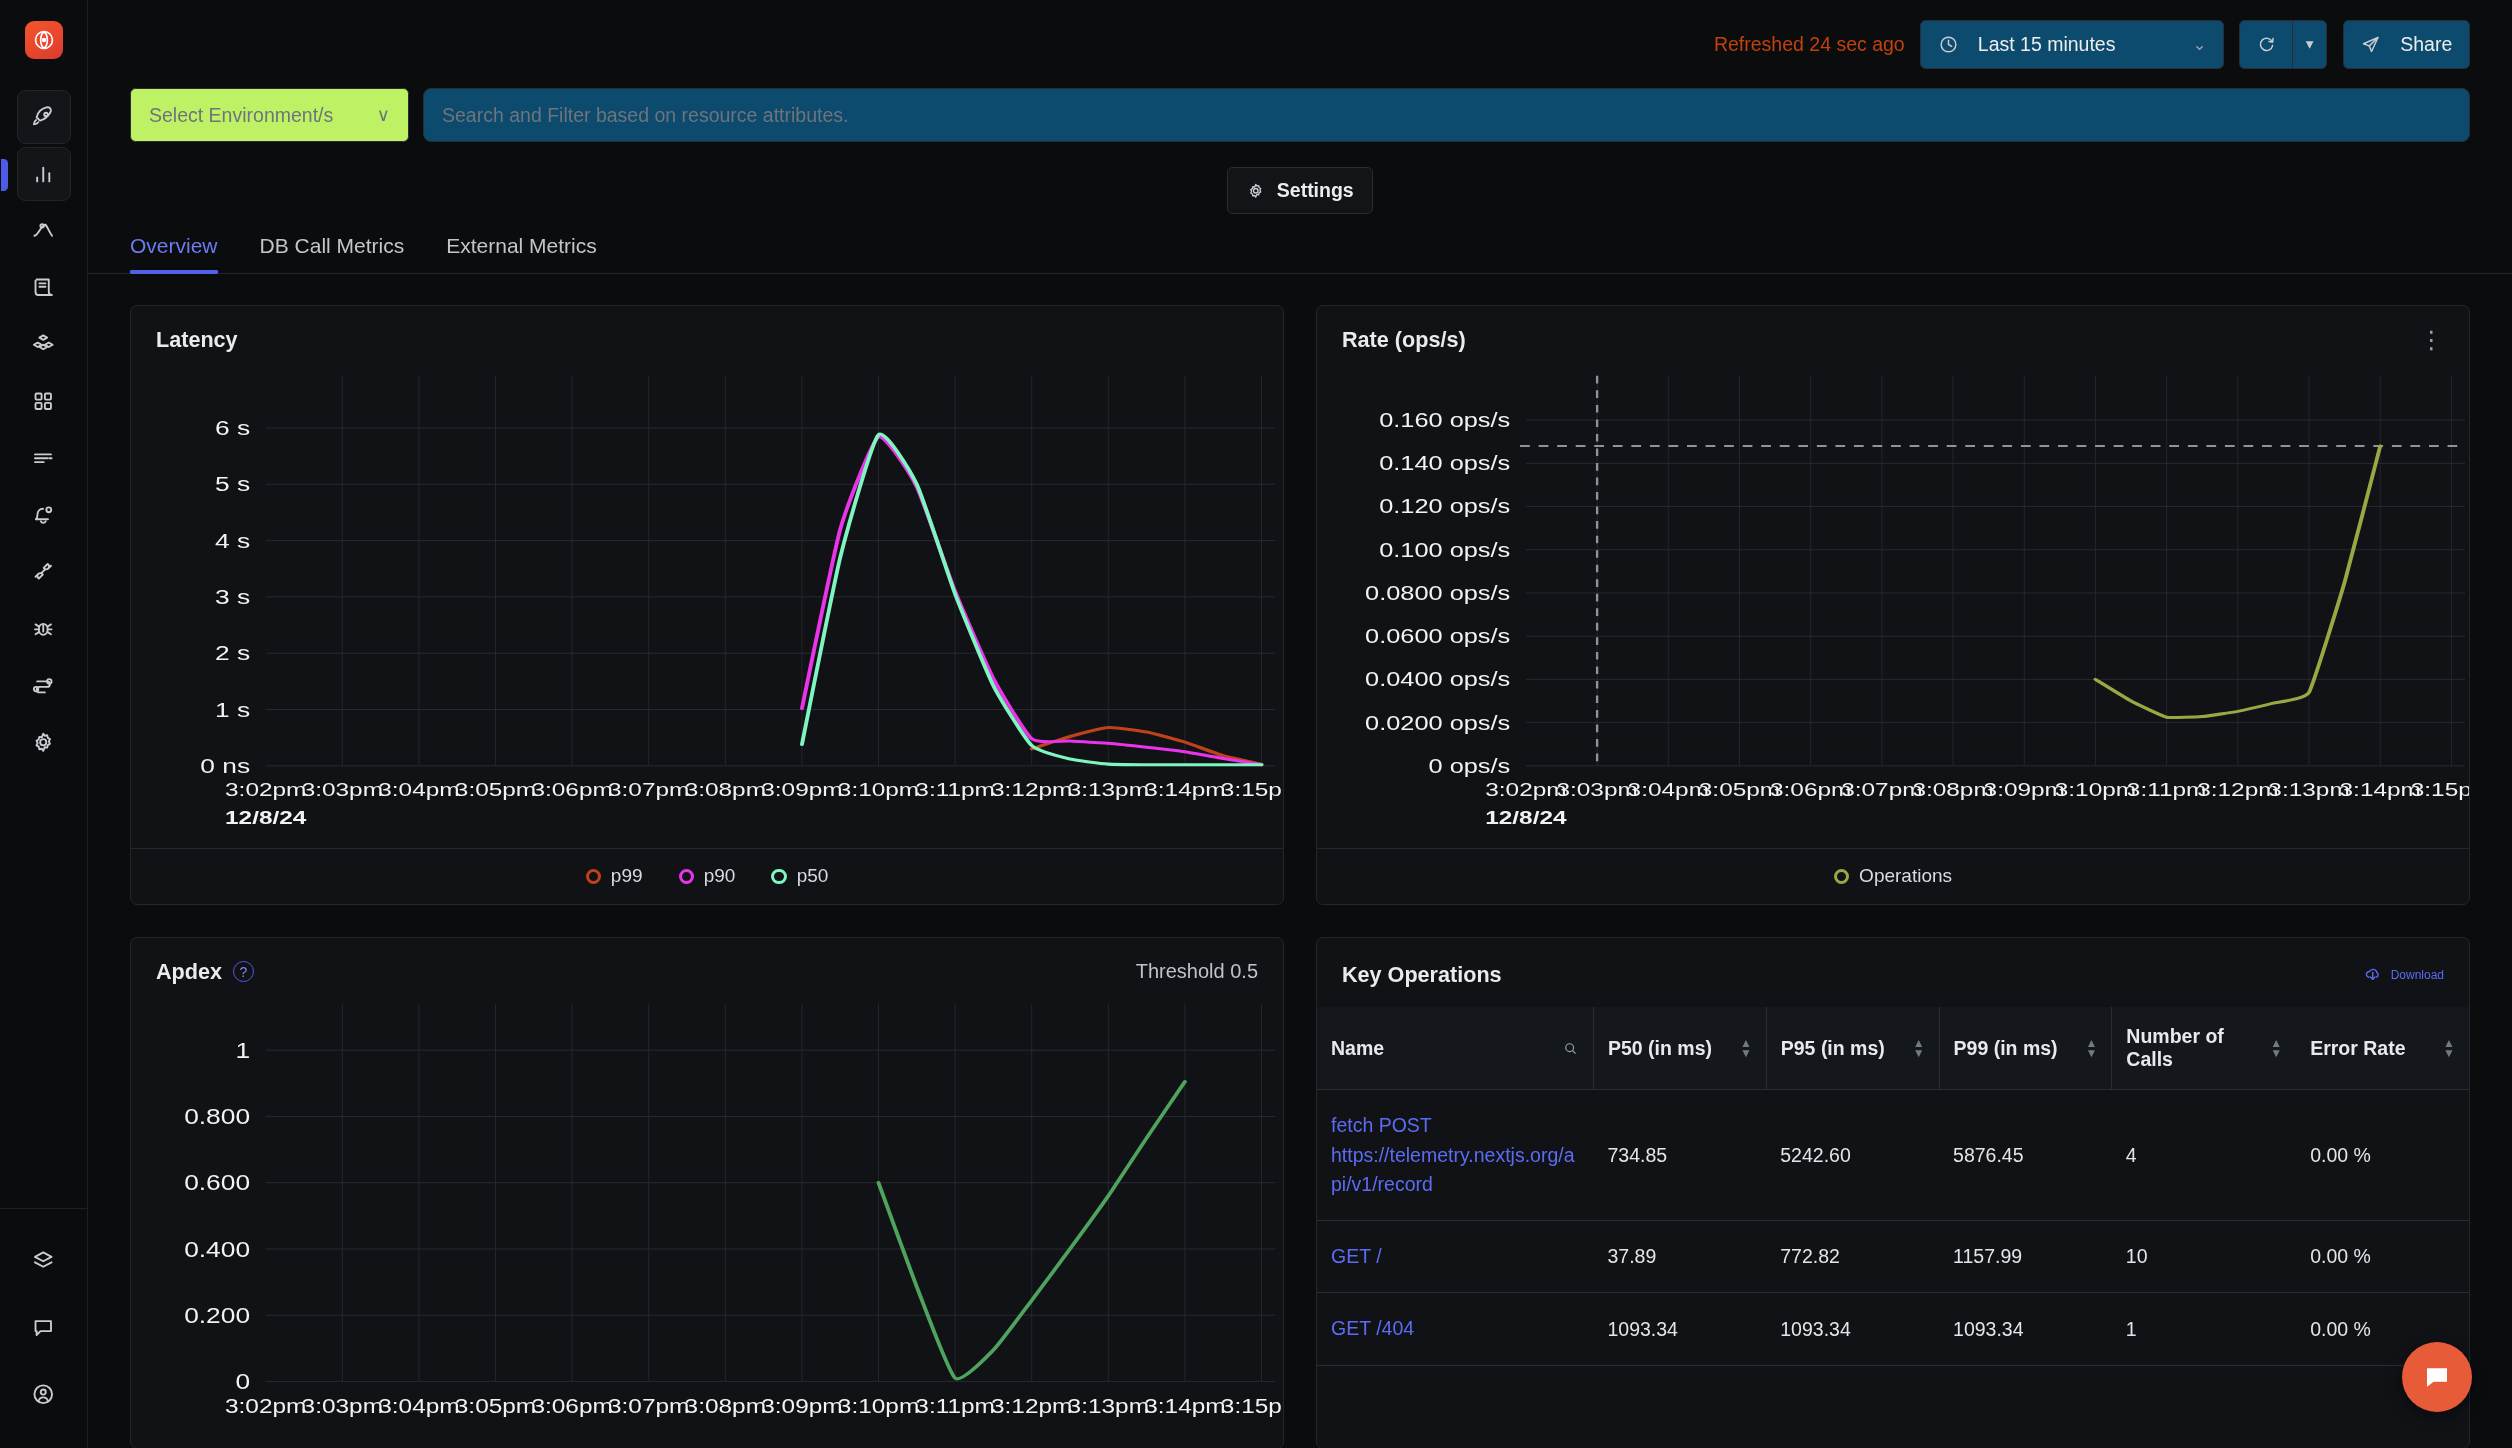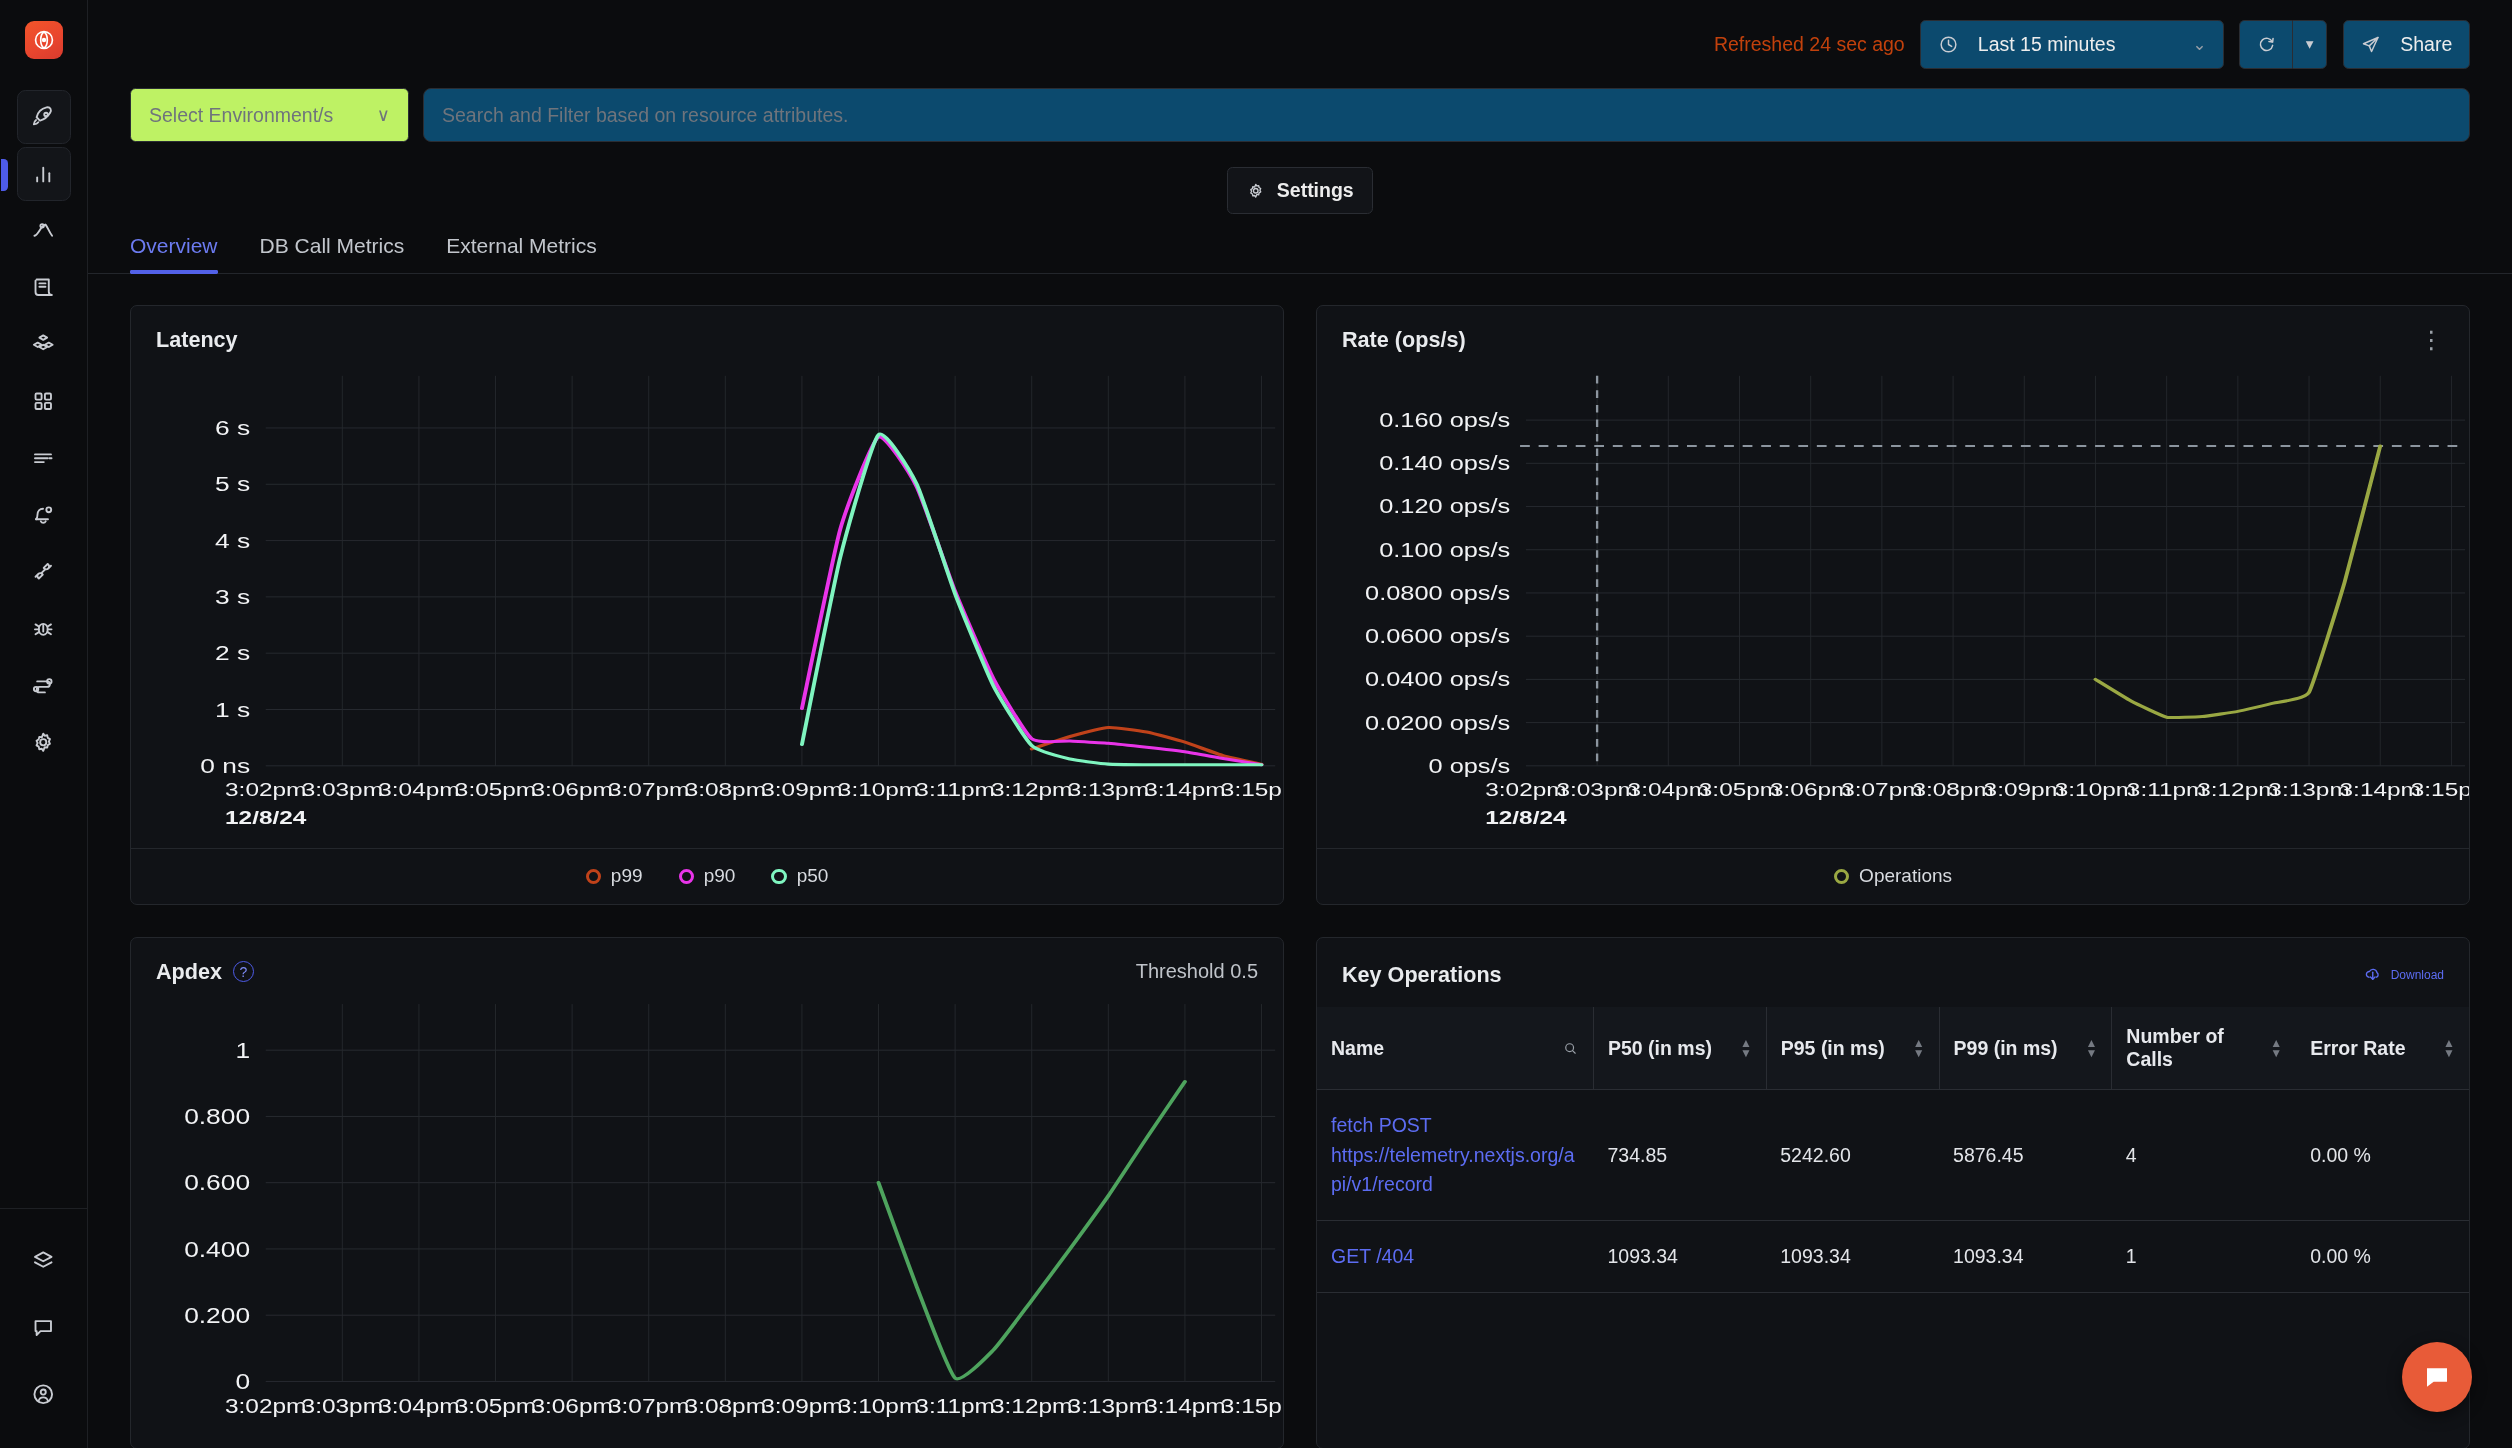--- a/index.html
+++ b/index.html
@@ -637,20 +637,28 @@
             <tbody id="ops-body">
                 <tr>
                   <td class="op-link">fetch POST https://telemetry.nextjs.org/api/v1/record</td>
                   <td>734.85</td>
                   <td>5242.60</td>
                   <td>5876.45</td>
                   <td>4</td>
                   <td>0.00 %</td>
                 </tr>
                 <tr>
+                  <td class="op-link">GET /</td>
+                  <td>37.89</td>
+                  <td>772.82</td>
+                  <td>1157.99</td>
+                  <td>10</td>
+                  <td>0.00 %</td>
+                </tr>
+                <tr>
                   <td class="op-link">GET /404</td>
                   <td>1093.34</td>
                   <td>1093.34</td>
                   <td>1093.34</td>
                   <td>1</td>
                   <td>0.00 %</td>
                 </tr>
               </tbody>
           </table>
         </div>

